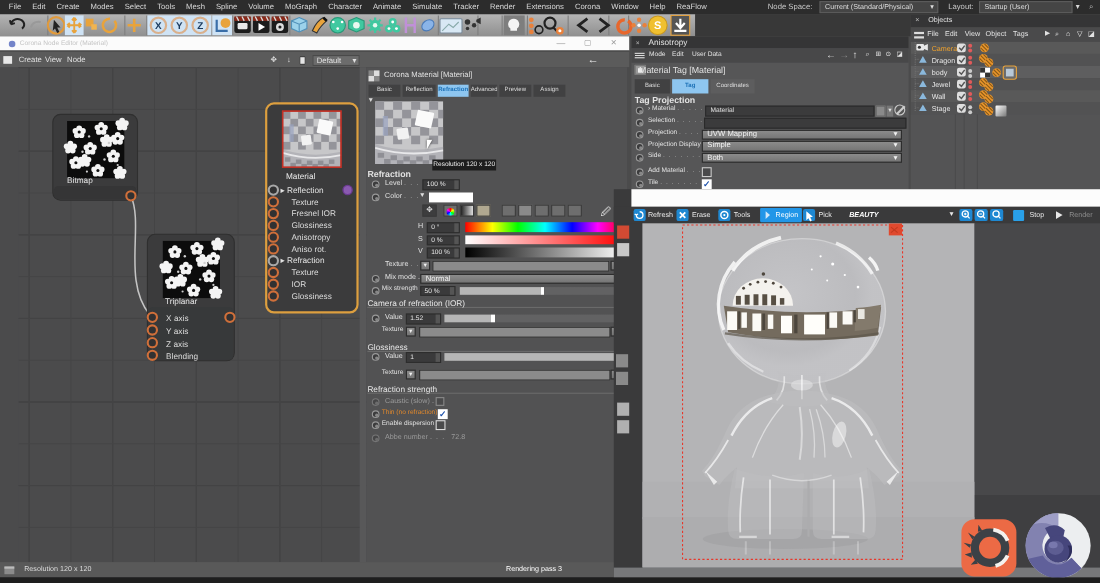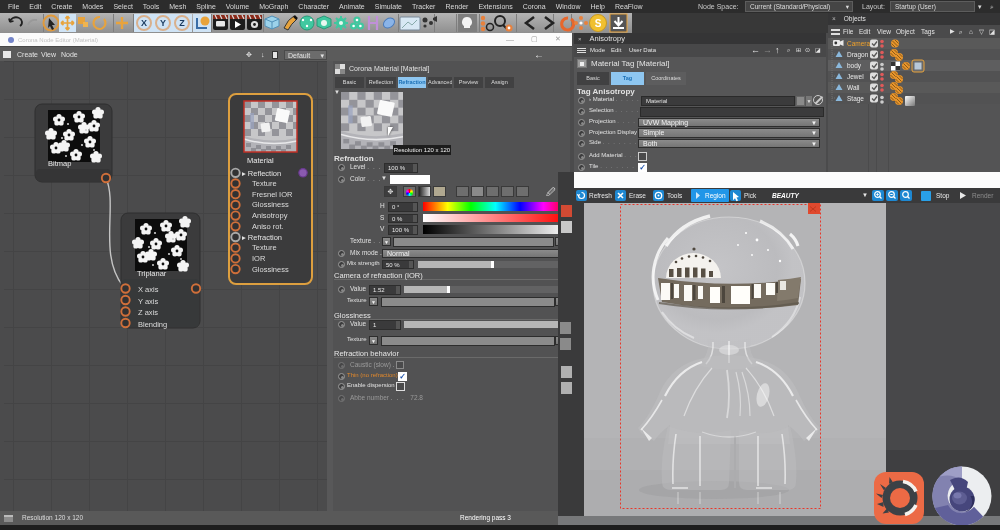--- a/index.html
+++ b/index.html
@@ -164,21 +164,21 @@
    <span class="a" style="left:17px">Create</span>
       <span class="a" style="left:41px">View</span>
       <span class="a" style="left:61px">Node</span>
    <span class="a" style="left:246px;color:#ddd">✥</span>
       <span class="a" style="left:261px">↓</span>
    <div class="a" style="left:272px;top:4px;width:6px;height:8px;background:#e5e5e5;border:1px solid #333"></div>
    <div class="a" style="left:284px;top:2.5px;width:43px;height:10px;background:#6c6c6c;border:1px solid #4a4a4a;line-height:9px;padding-left:3px;font-size:7px">Default<span style="float:right;margin-right:2px">▾</span></div>
    <span class="a" style="left:534px;color:#f0f0f0;font-size:10px">←</span>
  </div>
 
- <div class="a" id="graph" style="left:4px;top:28px;width:327px;height:450px;overflow:hidden;background:#4b4b4c;
+ <div class="a" id="graph" style="left:17px;top:28px;width:327px;height:450px;overflow:hidden;background:#4b4b4c;
    background-image:linear-gradient(#444445 1px,transparent 1px),linear-gradient(90deg,#444445 1px,transparent 1px),linear-gradient(#3b3b3c 1px,transparent 1px),linear-gradient(90deg,#3b3b3c 1px,transparent 1px);
    background-size:38px 38px,38px 38px,76px 76px,76px 76px;background-position:9px 0px,9px 0px,9px 0px,9px 0px;">
   <svg width="327" height="450" style="position:absolute;left:0;top:0" font-family="Liberation Sans,sans-serif">
    <defs>
     <g id="fl1" fill="#f4f4f4">
             <circle cx="0" cy="-3.4" r="2.6"></circle>
             <circle cx="3.4" cy="-1" r="2.6"></circle>
             <circle cx="2.1" cy="2.9" r="2.6"></circle>
             <circle cx="-2.1" cy="2.9" r="2.6"></circle>
             <circle cx="-3.4" cy="-1" r="2.6"></circle>
@@ -385,21 +385,21 @@
   <div class="dd a" style="left:222px;top:236px;width:13px;height:9px;text-align:center">...</div>
   <div class="a sect" style="left:1px;top:250px;width:234px">Glossiness</div>
   <div class="a rad" style="left:5px;top:260px"></div>
   <div class="a" style="left:17px;top:259px">Value</div>
   <div class="spin a" style="left:36px;top:259px;width:32px">1</div>
   <div class="a" style="left:71px;top:260px;width:164px;height:7px;background:linear-gradient(90deg,#b6b6b6 0 97%,#fff 97%)"></div>
   <div class="a" style="left:14px;top:275px;font-size:6px">Texture</div>
   <div class="dd a" style="left:36px;top:275px;width:9px;height:9px;font-size:5px;text-align:center">▼</div>
   <div class="fld a" style="left:48px;top:275px;width:174px"></div>
   <div class="dd a" style="left:222px;top:275px;width:13px;height:9px;text-align:center">...</div>
-  <div class="a sect" style="left:1px;top:288px;width:234px">Refraction behavior</div>
+  <div class="a sect" style="left:1px;top:288px;width:234px">Refraction strength</div>
   <div class="a rad" style="left:5px;top:301px;opacity:.5"></div>
   <div class="a" style="left:17px;top:300px;color:#9a9a9a">Caustic (slow) <span class="dots">. .</span></div>
   <div class="a" style="left:63px;top:300px;width:8px;height:8px;border:1px solid #8a8a8a;background:#4a4a4b"></div>
   <div class="a rad" style="left:5px;top:312px"></div>
   <div class="a" style="left:14px;top:310.5px;color:#e0882c;font-size:6px">Thin (no refraction)</div>
   <div class="a" style="left:65px;top:310.5px;width:9px;height:9px;background:#fff;color:#1a4faa;font-size:8px;line-height:9px;text-align:center;font-weight:bold">✓</div>
   <div class="a rad" style="left:5px;top:322px"></div>
   <div class="a" style="left:14px;top:321px;font-size:6px">Enable dispersion</div>
   <div class="a" style="left:63px;top:321px;width:9px;height:9px;border:1px solid #ddd;background:#4a4a4b"></div>
   <div class="a rad" style="left:5px;top:334px;opacity:.5"></div>
@@ -425,25 +425,25 @@
       <span class="a" style="left:189px;color:#888;font-size:9px">→</span>
       <span class="a" style="left:201px;font-size:9px">↑</span>
       <span class="a" style="left:213px">⌕</span>
       <span class="a" style="left:222px">⊞</span>
       <span class="a" style="left:231px">⊙</span>
       <span class="a" style="left:241px">◪</span>
  </div>
  <div class="a" style="left:3px;top:26px;width:10px;height:9px;background:#9a9a9a;border:1px solid #777">
       <div style="width:4px;height:4px;background:#eee;margin:2px auto 0"></div>
     </div>
- <div class="a" style="left:17px;top:26px;font-size:8px">Material Tag [Material]</div>
+ <div class="a" style="left:7px;top:26px;font-size:8px">Material Tag [Material]</div>
  <div class="tab a" style="left:3px;top:39px;width:32px;height:13px;line-height:13px">Basic</div>
  <div class="tab a" style="left:37px;top:39px;width:33px;height:13px;line-height:13px;background:#8ec6f0;color:#1a6fb5;font-weight:bold">Tag</div>
  <div class="tab a" style="left:72px;top:39px;width:40px;height:13px;line-height:13px;background:#5d5d5e">Coordinates</div>
- <div class="a" style="left:3px;top:54px;font-weight:bold;font-size:8px">Tag Anisotropy</div>
+ <div class="a" style="left:3px;top:54px;font-weight:bold;font-size:8px">Tag Projection</div>
  <div class="a rad" style="left:4px;top:64px"></div>
  <div class="a" style="left:15px;top:63px">› Material <span class="dots">. . . . .</span></div>
  <div class="a" style="left:67px;top:63px;width:154px;height:10px;background:#3b3b3c;border:1px solid #2a2a2a;line-height:9px;padding-left:4px">Material</div>
  <div class="a" style="left:222px;top:63px;width:9px;height:10px;background:#8a8a8a;border:1px solid #666"></div>
  <div class="a" style="left:232px;top:63px;width:6px;height:10px;background:#777;font-size:5px;text-align:center;line-height:10px">▼</div>
  <div class="a" style="left:239px;top:62px;width:10px;height:10px;border-radius:50%;border:1.5px solid #ccc;background:#555">
       <div style="position:absolute;left:4px;top:-1px;width:1.5px;height:10px;background:#ccc;transform:rotate(45deg)"></div>
     </div>
  <div class="a rad" style="left:4px;top:75px"></div>
  <div class="a" style="left:15px;top:74px">Selection <span class="dots">. . . . . . .</span></div>

